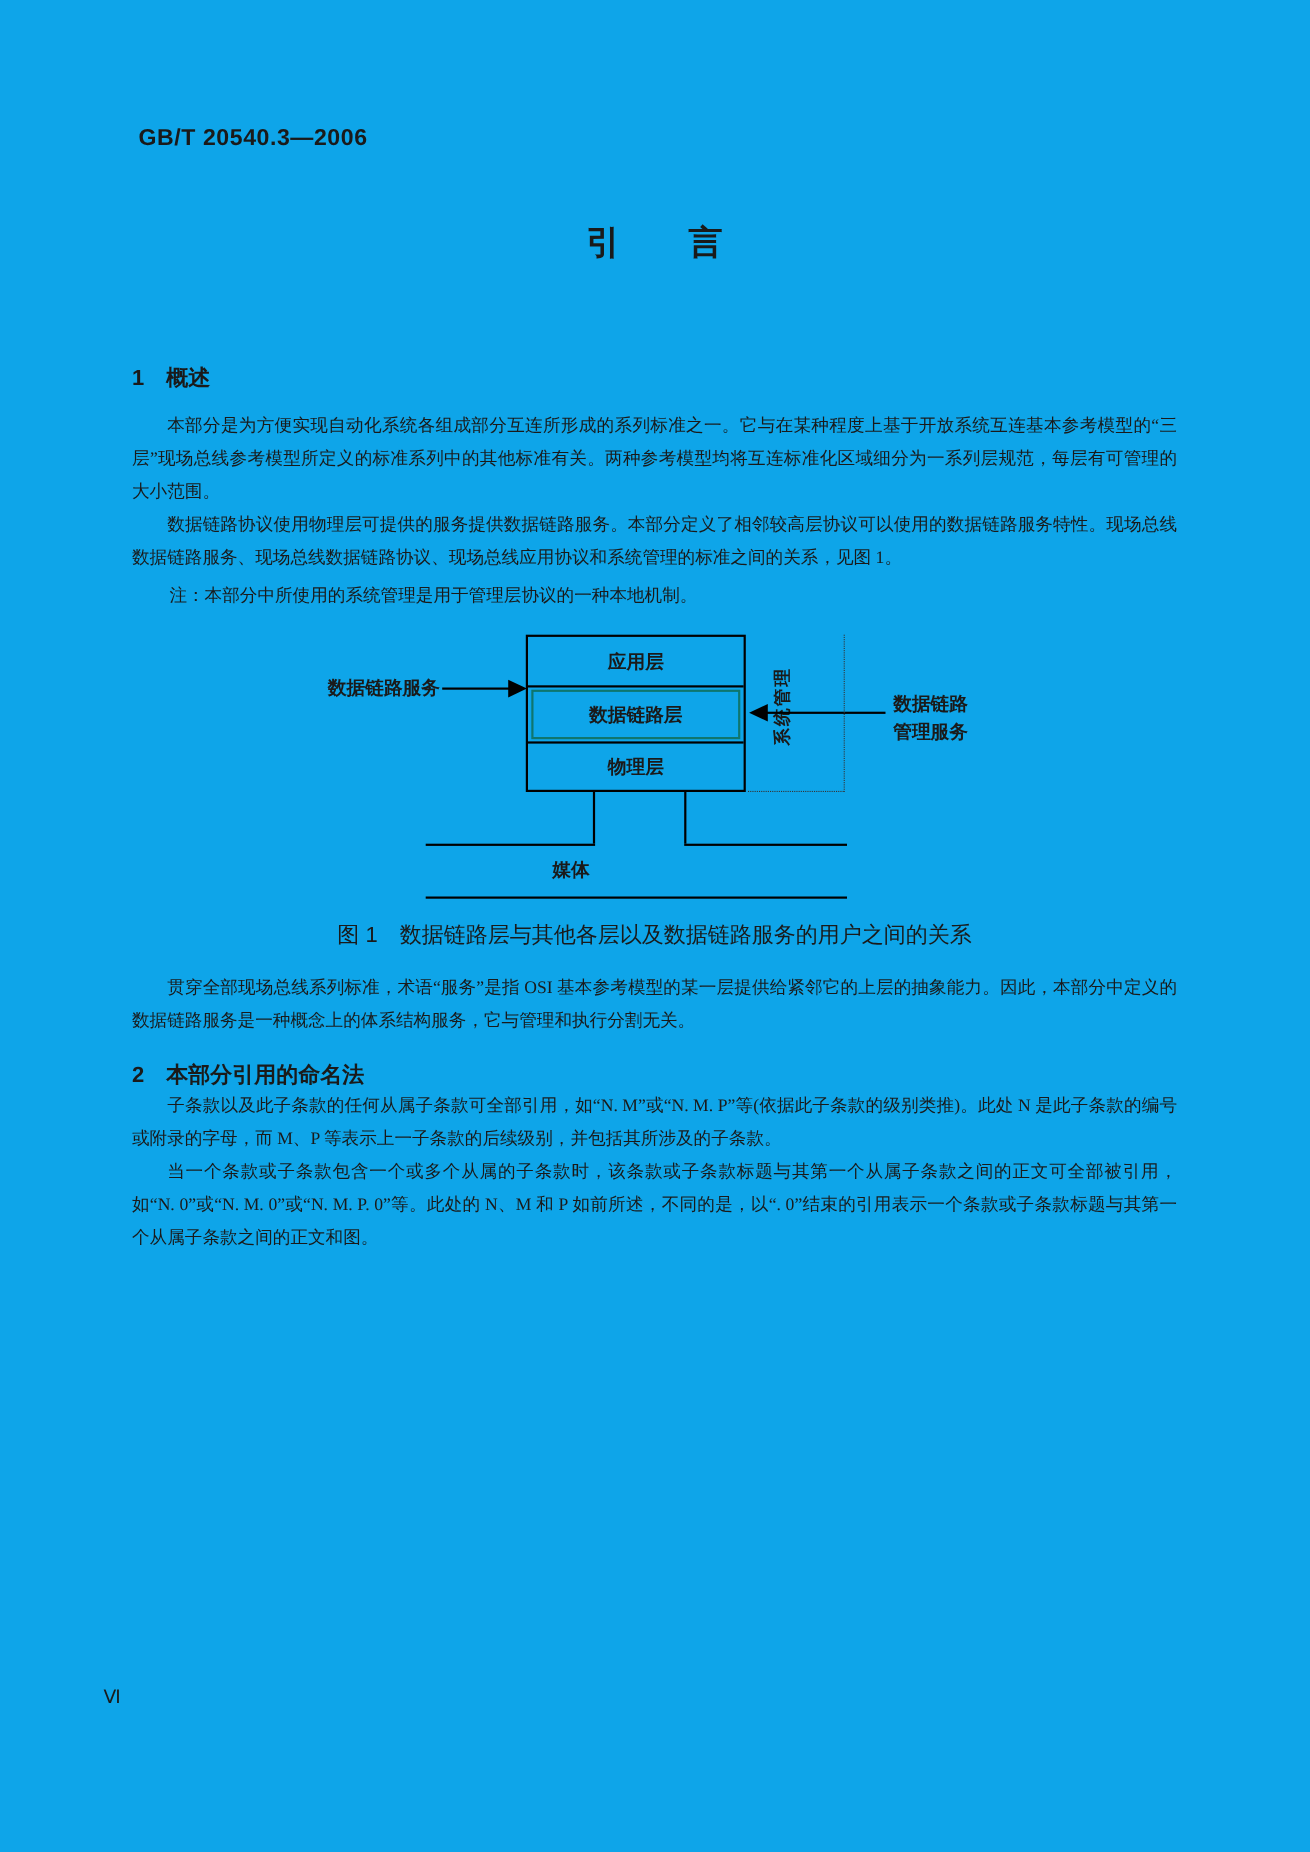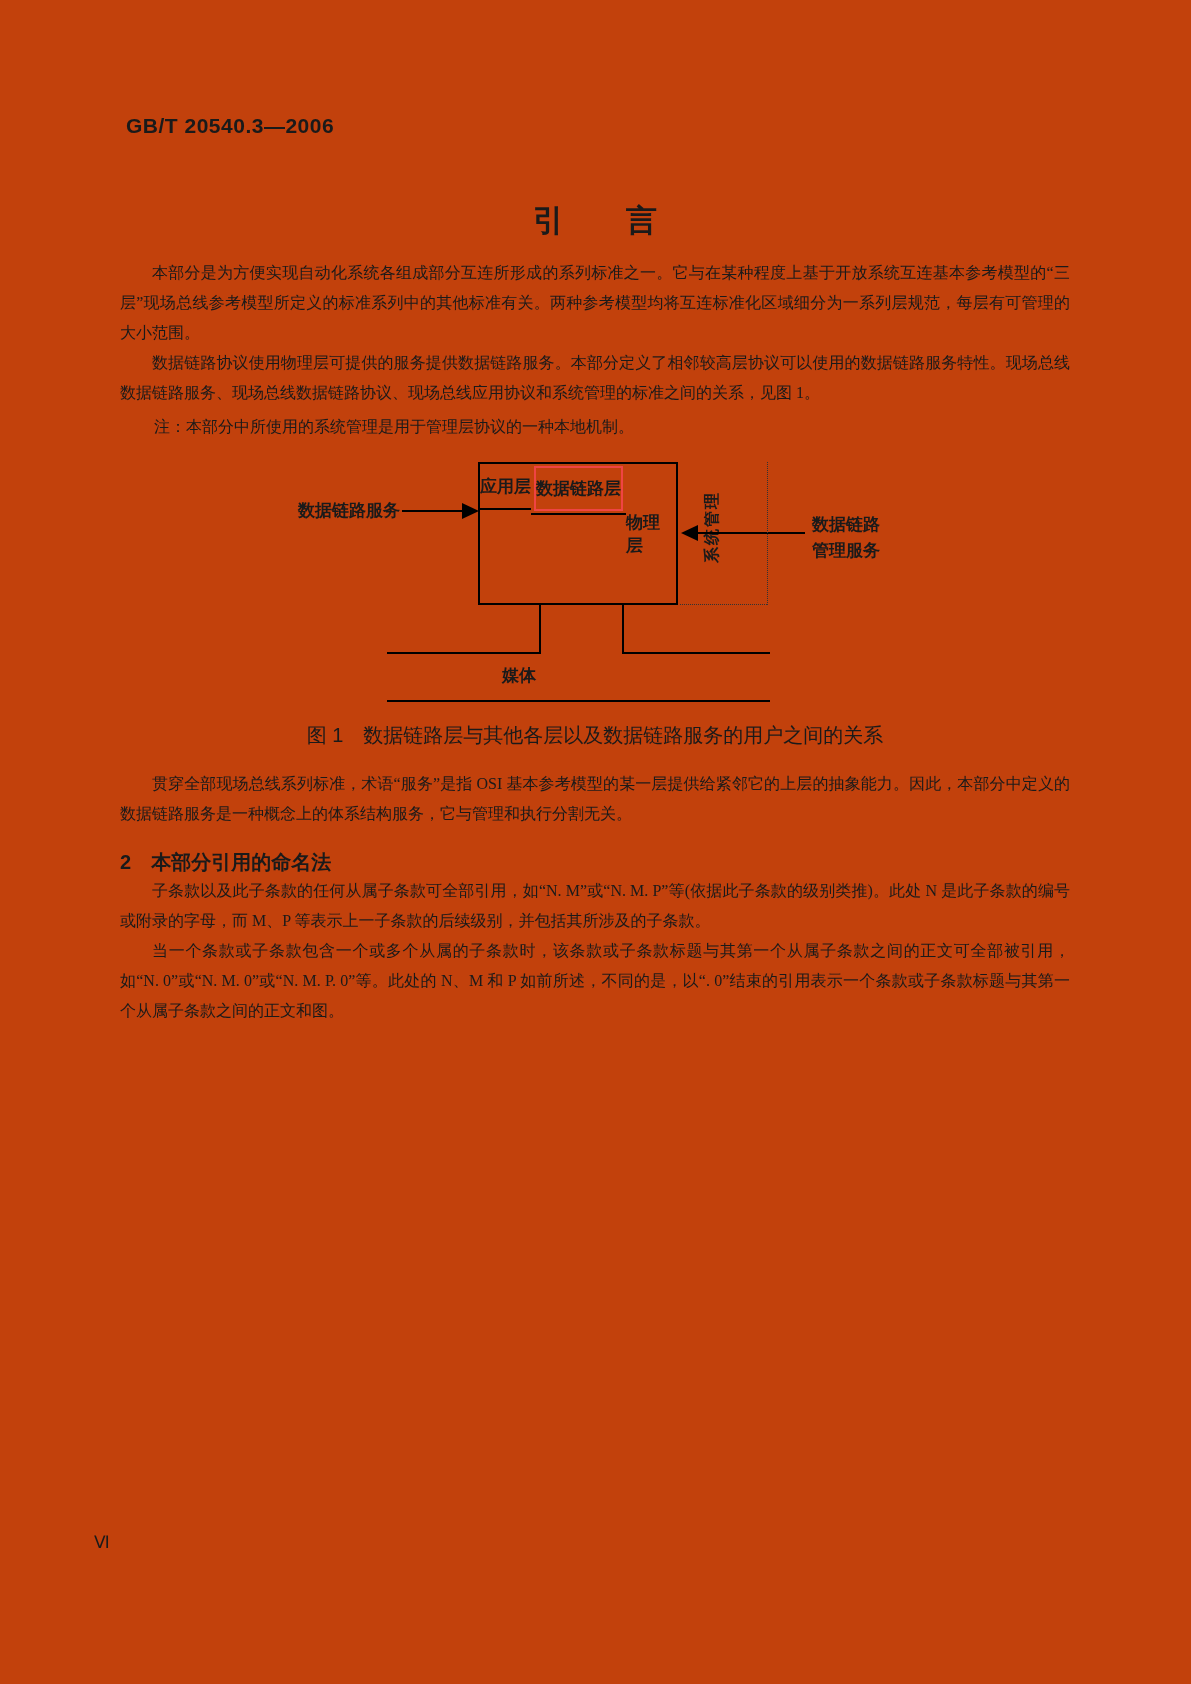--- a/index.html
+++ b/index.html
@@ -1,20 +1,20 @@
 <!DOCTYPE html>
 <html><head>
 <meta charset="utf-8">
 <style>
   html,body { margin:0; padding:0; background:#e8e8e8; }
   .page {
     position:relative;
     width:1191px; height:1684px;
     margin:0 auto;
-    background:#c2410c;
+    background:#0ea5e9;
     color:#1a1a1a;
     font-family:"Liberation Serif", serif;
     overflow:hidden;
   }
   .content { position:absolute; left:120px; top:0; width:950px; }
 
   .doc-header {
     margin-top:114px; margin-left:6px;
     font-family:"Liberation Sans", sans-serif;
     font-weight:bold; font-size:21px; letter-spacing:0.5px;
@@ -59,31 +59,31 @@
   .fig-label {
     position:absolute;
     font-family:"Liberation Sans", sans-serif;
     font-weight:bold; font-size:17px; line-height:20px;
     white-space:nowrap;
   }
   .stack {
     position:absolute; left:478px; top:12px;
     width:200px; height:143px;
     border:2px solid #000;
-    display:flex; flex-direction:row;
+    display:flex; flex-direction:column;
   }
   .cell {
     display:flex; align-items:center; justify-content:center;
     font-family:"Liberation Sans", sans-serif;
     font-weight:bold; font-size:17px;
   }
   .cell.app { height:46px; border-bottom:2px solid #000; }
   .dl-wrap { height:51px; border-bottom:2px solid #000; padding:2px 3px; }
   .dl-inner {
-    border:2px solid #ef4444; width:100%; height:100%;
+    border:2px solid #0f766e; width:100%; height:100%;
     display:flex; align-items:center; justify-content:center;
     font-family:"Liberation Sans", sans-serif;
     font-weight:bold; font-size:17px;
   }
   .cell.phy { flex:1; }
   .tri-right {
     position:absolute; width:0; height:0;
     border-left:17px solid #000;
     border-top:8px solid transparent; border-bottom:8px solid transparent;
   }
@@ -117,20 +117,23 @@
 </head>
 <body>
 
 <div class="page">
   <div class="content">
 
     <div class="doc-header">GB/T 20540.3—2006</div>
 
     <div class="doc-title">引　　言</div>
 
+    <div class="sec-heading">
+      <span class="h-num">1</span><span>概述</span>
+    </div>
 
     <p class="body first">本部分是为方便实现自动化系统各组成部分互连所形成的系列标准之一。它与在某种程度上基于开放系统互连基本参考模型的“三层”现场总线参考模型所定义的标准系列中的其他标准有关。两种参考模型均将互连标准化区域细分为一系列层规范，每层有可管理的大小范围。</p>
     <p class="body">数据链路协议使用物理层可提供的服务提供数据链路服务。本部分定义了相邻较高层协议可以使用的数据链路服务特性。现场总线数据链路服务、现场总线数据链路协议、现场总线应用协议和系统管理的标准之间的关系，见图 1。</p>
     <div class="note">注：本部分中所使用的系统管理是用于管理层协议的一种本地机制。</div>
 
     <div class="fig">
 
       <div class="stack">
         <div class="cell app">
           <span>应用层</span>

